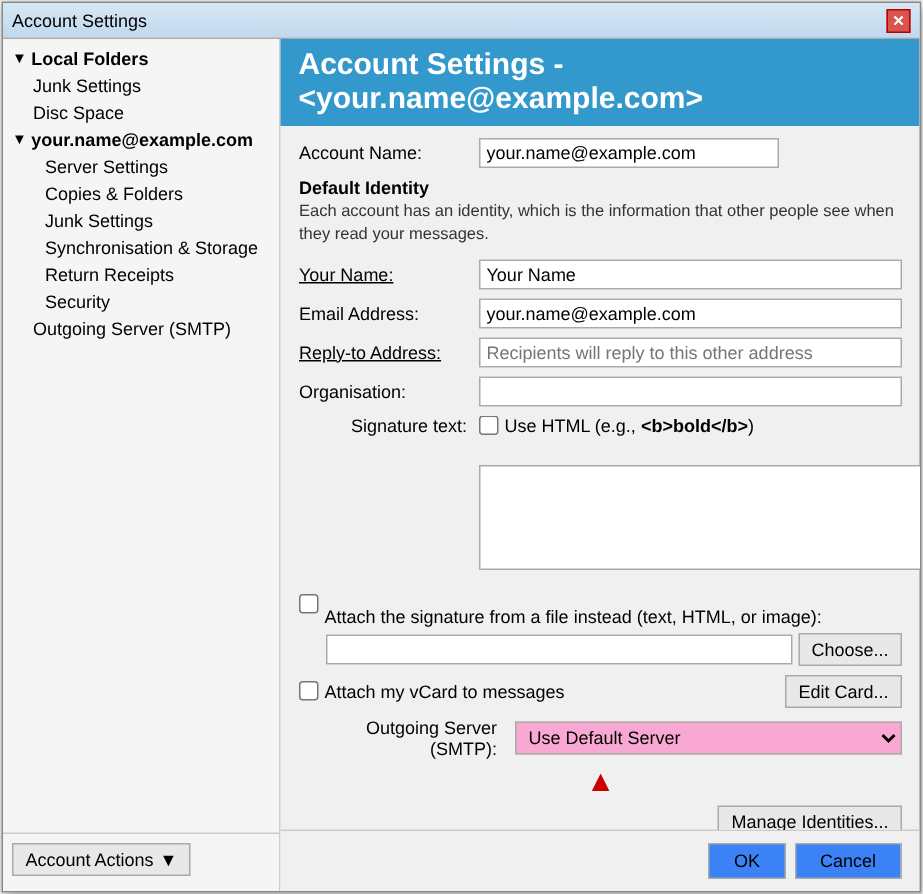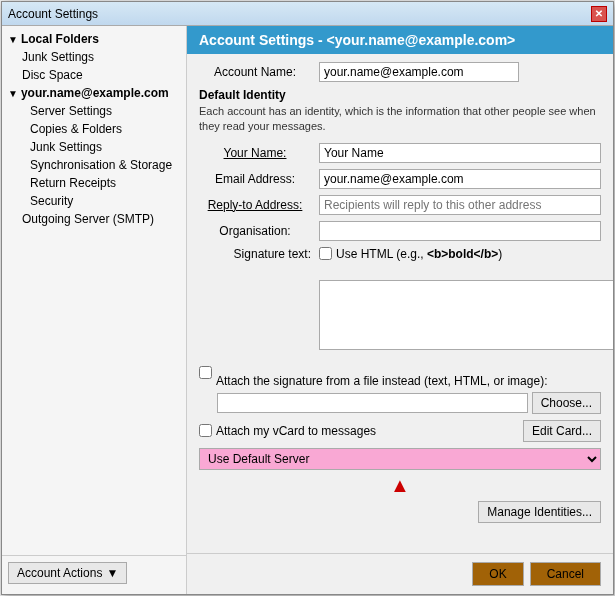--- a/index.html
+++ b/index.html
@@ -111,38 +111,38 @@
     
     .right-panel {
       flex: 1;
       display: flex;
       flex-direction: column;
       padding: 0;
     }
     .right-header {
       background: #3399cc;
       color: white;
-      font-size: 14px;
+      font-size: 20px;
       font-weight: bold;
       padding: 6px 12px;
       margin-bottom: 0;
     }
     .right-content {
       flex: 1;
       padding: 8px 12px;
       overflow-y: auto;
     }
     .form-row {
       display: flex;
       align-items: center;
       margin-bottom: 6px;
     }
     .form-label {
       width: 120px;
-      text-align: center;
+      text-align: left;
       padding-right: 8px;
       flex-shrink: 0;
     }
     .form-label.underline {
       text-decoration: underline;
     }
     .form-input {
       flex: 1;
       height: 20px;
       border: 1px solid #aaa;
@@ -266,21 +266,21 @@
       display: flex;
       justify-content: flex-end;
       gap: 6px;
       padding: 8px 12px;
       border-top: 1px solid #ccc;
       background: #f0f0f0;
     }
     .btn-footer {
       height: 24px;
       border: 1px solid #aaa;
-      background: #a16207;
+      background: #3b82f6;
       padding: 0 16px;
       font-size: 12px;
       cursor: pointer;
     }
     .html-label {
       font-size: 12px;
     }
     .html-label b {
       font-weight: bold;
     }
@@ -402,20 +402,21 @@
 
         <div class="vcard-row" style="display:flex; align-items:center; justify-content:space-between;">
           <div style="display:flex;align-items:center;gap:4px;">
             <input type="checkbox" style="">
             <span>Attach my vCard to messages</span>
           </div>
           <button class="btn-small">Edit Card...</button>
         </div>
 
         <div class="outgoing-row">
+          <span class="outgoing-label">Outgoing Server (SMTP):</span>
           <select class="select-box">
             <option>Use Default Server</option>
           </select>
         </div>
 
         <div class="arrow-indicator">
           <span class="arrow-up-red">▲</span>
         </div>
 
         <div class="manage-row">

